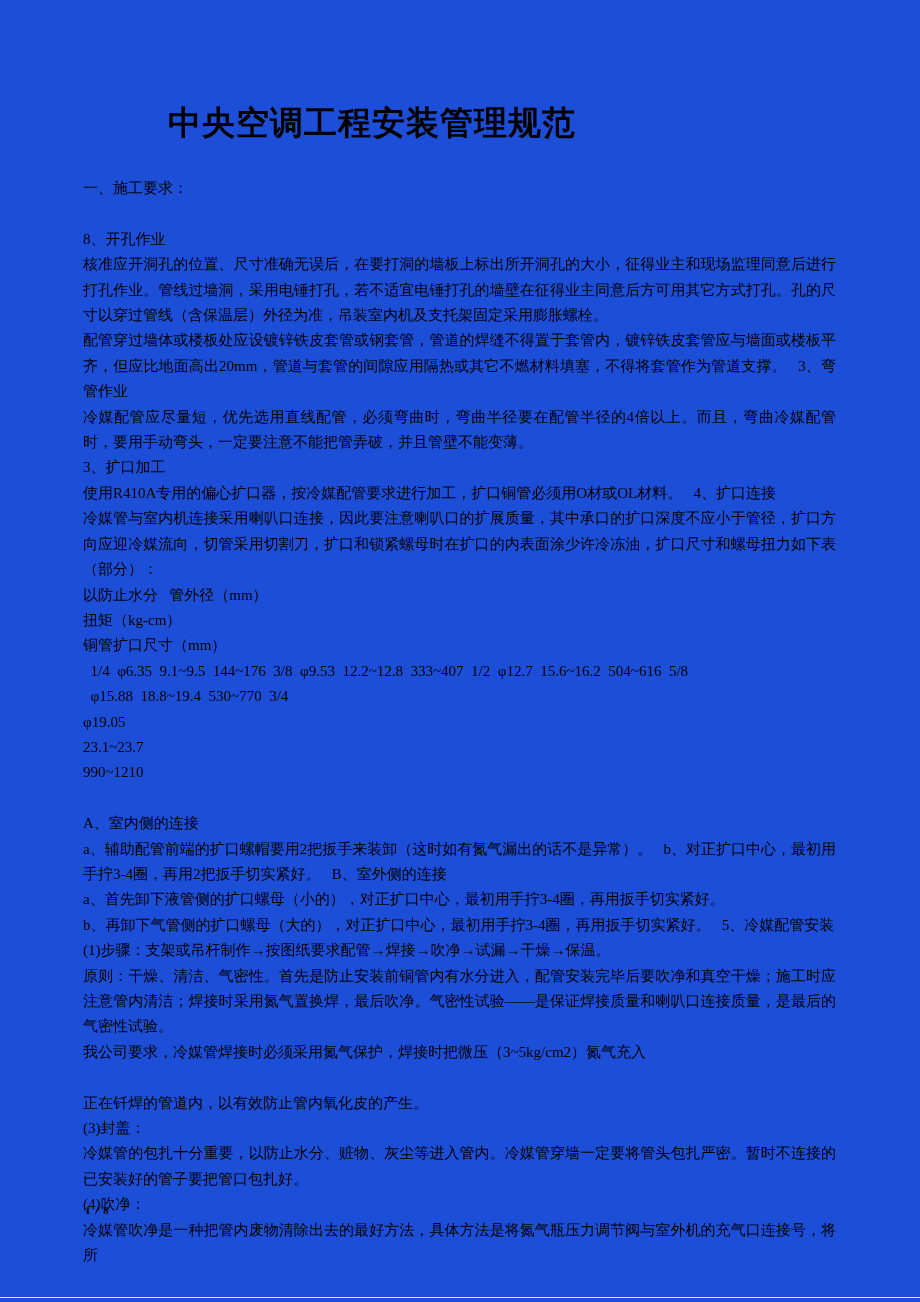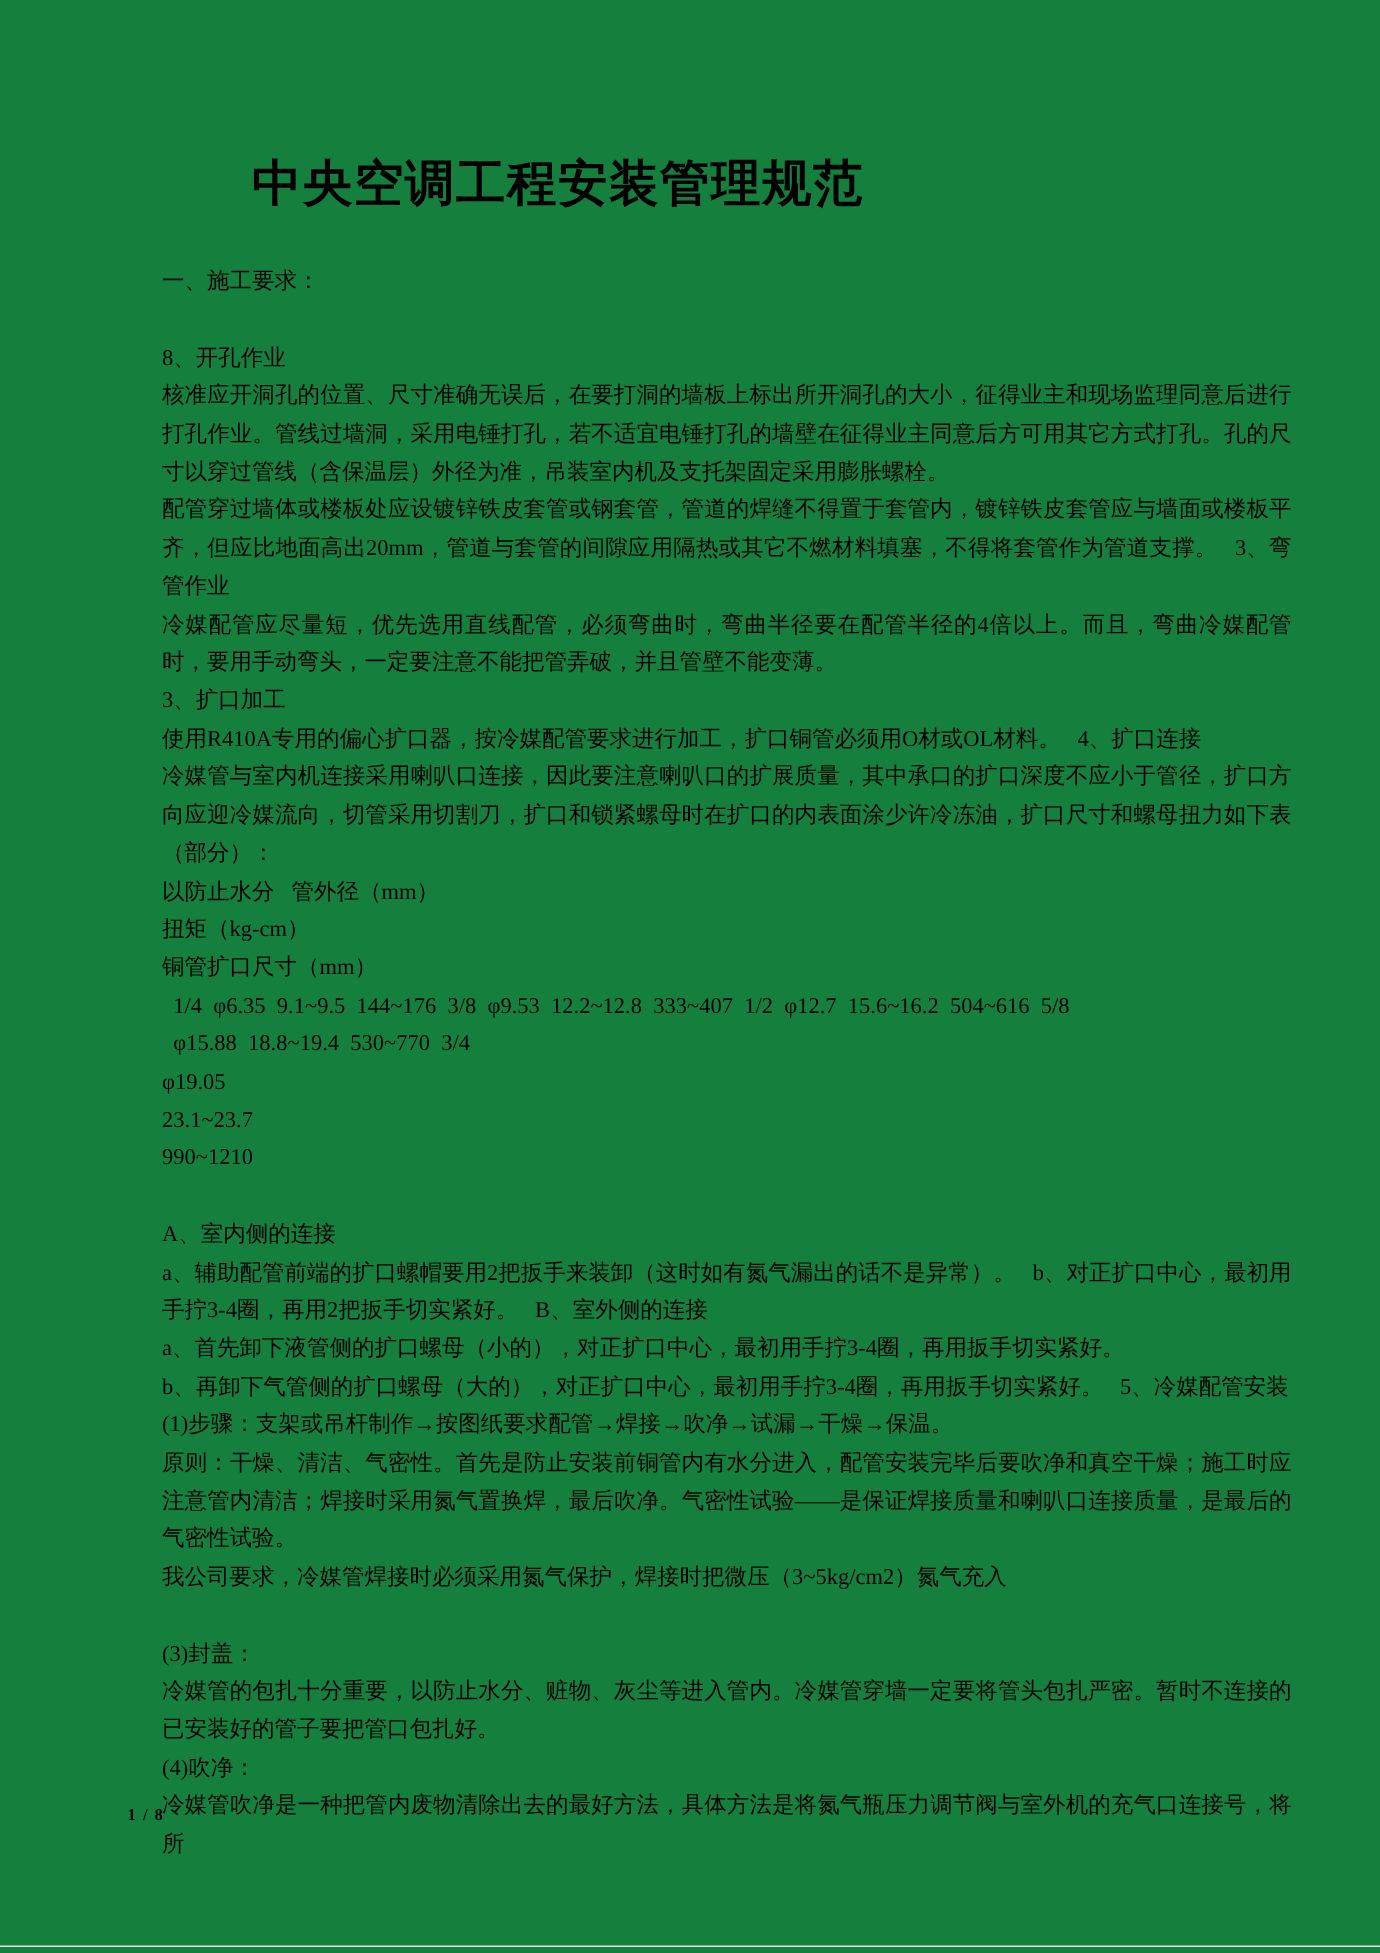--- a/index.html
+++ b/index.html
@@ -4,36 +4,36 @@
 <style>
   html, body {
     margin: 0;
     padding: 0;
     background: #ffffff;
   }
   .page {
     position: relative;
     width: 920px;
     height: 1302px;
-    background: #15803d;
+    background: #1d4ed8;
     overflow: hidden;
     font-family: "Liberation Serif", "DejaVu Serif", serif;
     color: #000000;
   }
   .title {
     margin: 0;
     padding: 100px 0 0 168px;
     font-size: 33px;
     line-height: 46px;
     font-weight: 700;
     letter-spacing: 1px;
     font-family: "Liberation Serif", "DejaVu Serif", serif;
   }
   .content {
-    margin: 30px 84px 0 108px;
+    margin: 30px 84px 0 83px;
     width: 753px;
     font-size: 15px;
     line-height: 25.4px;
     text-align: justify;
   }
   .para {
     margin: 0;
     min-height: 25.4px;
     white-space: pre-wrap;
     word-break: break-all;
@@ -81,20 +81,21 @@
       <p class="para">990~1210</p>
       <p class="para">&nbsp;</p>
       <p class="para">A、室内侧的连接</p>
       <p class="para">a、辅助配管前端的扩口螺帽要用2把扳手来装卸（这时如有氮气漏出的话不是异常）。   b、对正扩口中心，最初用手拧3-4圈，再用2把扳手切实紧好。   B、室外侧的连接</p>
       <p class="para">a、首先卸下液管侧的扩口螺母（小的），对正扩口中心，最初用手拧3-4圈，再用扳手切实紧好。</p>
       <p class="para">b、再卸下气管侧的扩口螺母（大的），对正扩口中心，最初用手拧3-4圈，再用扳手切实紧好。   5、冷媒配管安装</p>
       <p class="para">(1)步骤：支架或吊杆制作→按图纸要求配管→焊接→吹净→试漏→干燥→保温。</p>
       <p class="para">原则：干燥、清洁、气密性。首先是防止安装前铜管内有水分进入，配管安装完毕后要吹净和真空干燥；施工时应注意管内清洁；焊接时采用氮气置换焊，最后吹净。气密性试验——是保证焊接质量和喇叭口连接质量，是最后的气密性试验。</p>
       <p class="para">我公司要求，冷媒管焊接时必须采用氮气保护，焊接时把微压（3~5kg/cm2）氮气充入</p>
       <p class="para">&nbsp;</p>
+      <p class="para">正在钎焊的管道内，以有效防止管内氧化皮的产生。</p>
       <p class="para">(3)封盖：</p>
       <p class="para">冷媒管的包扎十分重要，以防止水分、赃物、灰尘等进入管内。冷媒管穿墙一定要将管头包扎严密。暂时不连接的已安装好的管子要把管口包扎好。</p>
       <p class="para">(4)吹净：</p>
       <p class="para">冷媒管吹净是一种把管内废物清除出去的最好方法，具体方法是将氮气瓶压力调节阀与室外机的充气口连接号，将所</p>
     </div>
 
   <div class="footer">1 / 8</div>
 
   <div class="page-edge"></div>
 </div>

